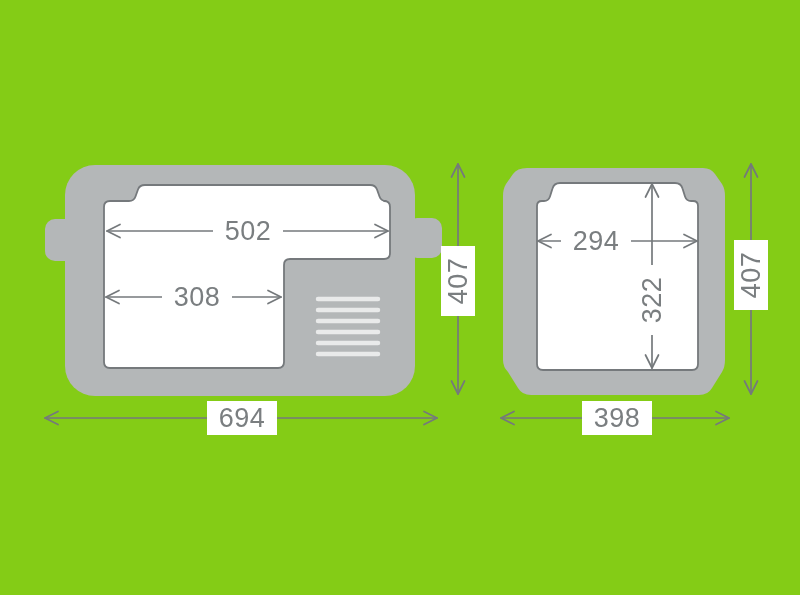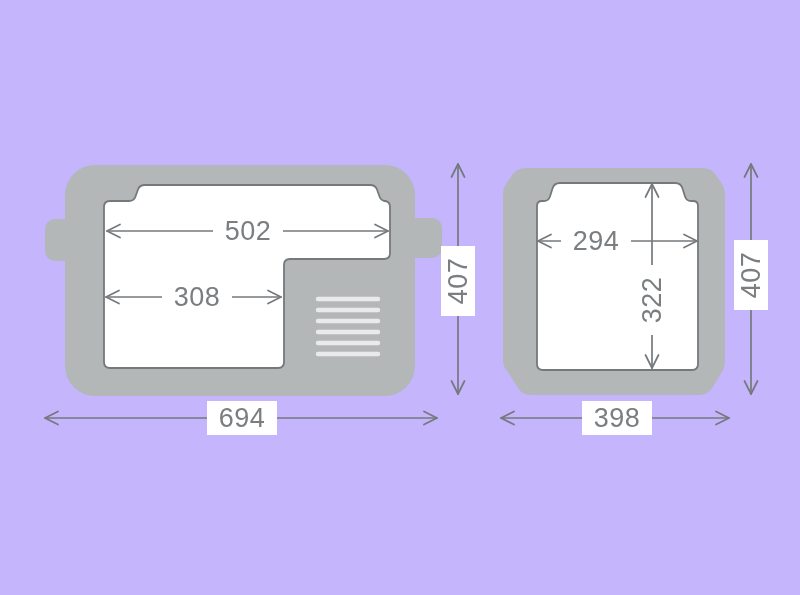--- a/index.html
+++ b/index.html
@@ -4,21 +4,21 @@
 <style>
   html, body {
     margin: 0;
     padding: 0;
     background: #ffffff;
   }
   .canvas {
     position: relative;
     width: 800px;
     height: 595px;
-    background: #c4b5fd;
+    background: #84cc16;
     overflow: hidden;
     font-family: "Liberation Sans", sans-serif;
   }
   svg { display: block; }
   .inner-cutout {
     fill: #ffffff;
     stroke: #75797c;
     stroke-width: 1.8;
     stroke-linejoin: round;
   }

